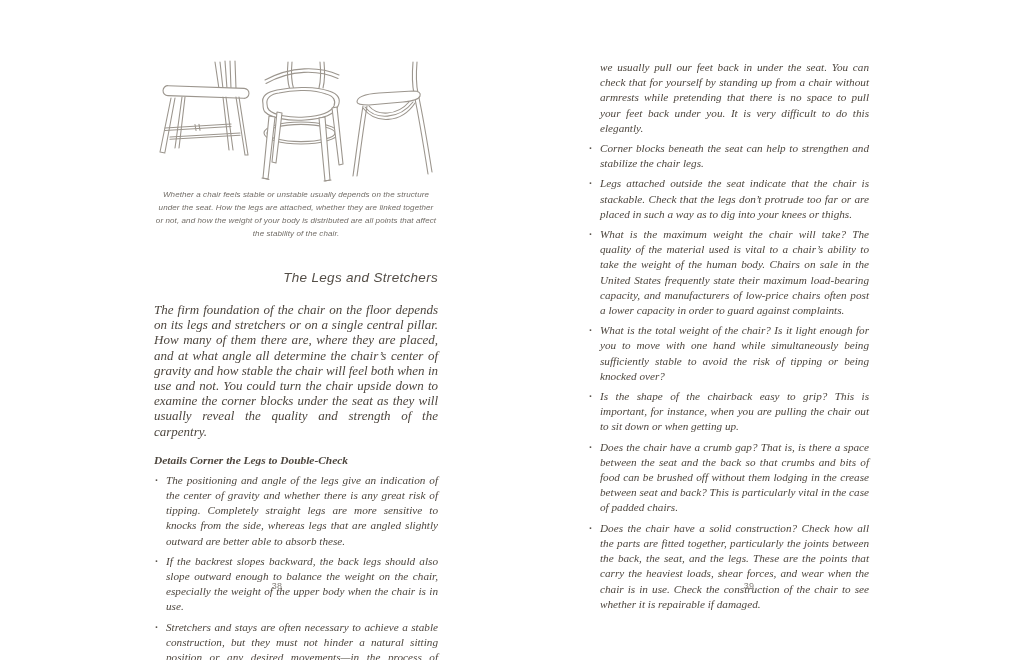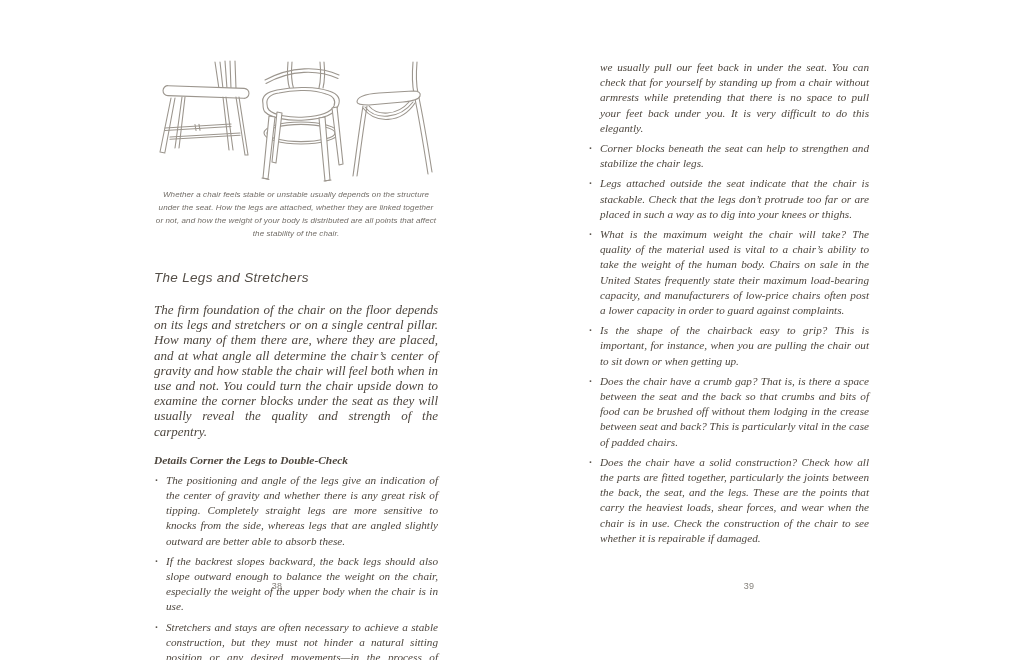--- a/index.html
+++ b/index.html
@@ -16,20 +16,21 @@
   figcaption{
     font-family:"Liberation Sans", sans-serif;
     font-size:8px;line-height:13px;color:#716c66;letter-spacing:.1px;
     text-align:center;
   }
   .section-heading{
     margin:29px 0 0 0;
     font-family:"Liberation Sans", sans-serif;
     font-weight:400;font-size:13.5px;line-height:17px;color:#544e47;
     letter-spacing:.3px;
+    text-align:right;
   }
   .body-par{
     margin:16px 0 0 0;
     font-size:13px;line-height:15.2px;text-align:justify;
   }
   .subsection-heading{
     margin:14px 0 0 0;
     font-size:11.4px;line-height:15px;font-weight:bold;color:#4d463e;
   }
   ul.checklist{
@@ -122,20 +123,21 @@
       <li>Stretchers and stays are often necessary to achieve a stable construction, but they must not hinder a natural sitting position or any desired movements—in the process of standing up, for instance,</li>
     </ul>
   </div>
 
   <div class="col col-right">
     <p class="cont-par">we usually pull our feet back in under the seat. You can check that for yourself by standing up from a chair without armrests while pretending that there is no space to pull your feet back under you. It is very difficult to do this elegantly.</p>
     <ul class="checklist">
       <li>Corner blocks beneath the seat can help to strengthen and stabilize the chair legs.</li>
       <li>Legs attached outside the seat indicate that the chair is stackable. Check that the legs don’t protrude too far or are placed in such a way as to dig into your knees or thighs.</li>
       <li>What is the maximum weight the chair will take? The quality of the material used is vital to a chair’s ability to take the weight of the human body. Chairs on sale in the United States frequently state their maximum load-bearing capacity, and manufacturers of low-price chairs often post a lower capacity in order to guard against complaints.</li>
+      <li>What is the total weight of the chair? Is it light enough for you to move with one hand while simultaneously being sufficiently stable to avoid the risk of tipping or being knocked over?</li>
       <li>Is the shape of the chairback easy to grip? This is important, for instance, when you are pulling the chair out to sit down or when getting up.</li>
       <li>Does the chair have a crumb gap? That is, is there a space between the seat and the back so that crumbs and bits of food can be brushed off without them lodging in the crease between seat and back? This is particularly vital in the case of padded chairs.</li>
       <li>Does the chair have a solid construction? Check how all the parts are fitted together, particularly the joints between the back, the seat, and the legs. These are the points that carry the heaviest loads, shear forces, and wear when the chair is in use. Check the construction of the chair to see whether it is repairable if damaged.</li>
     </ul>
   </div>
 
   <div class="page-number pn-left">38</div>
   <div class="page-number pn-right">39</div>
 </div>
 

